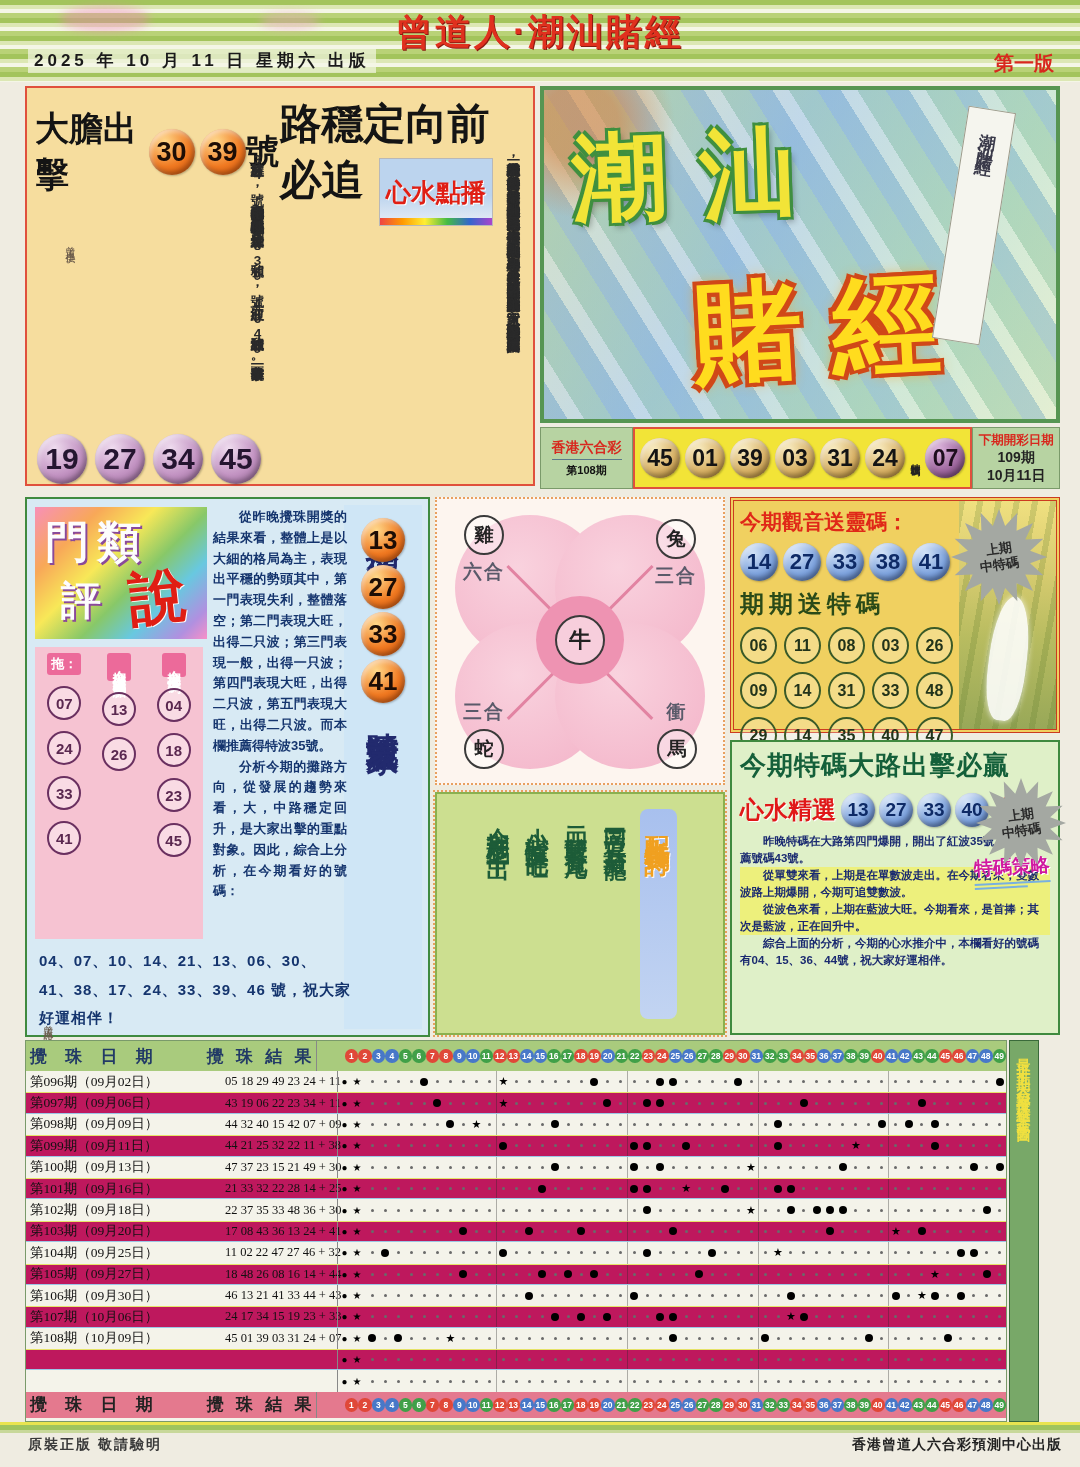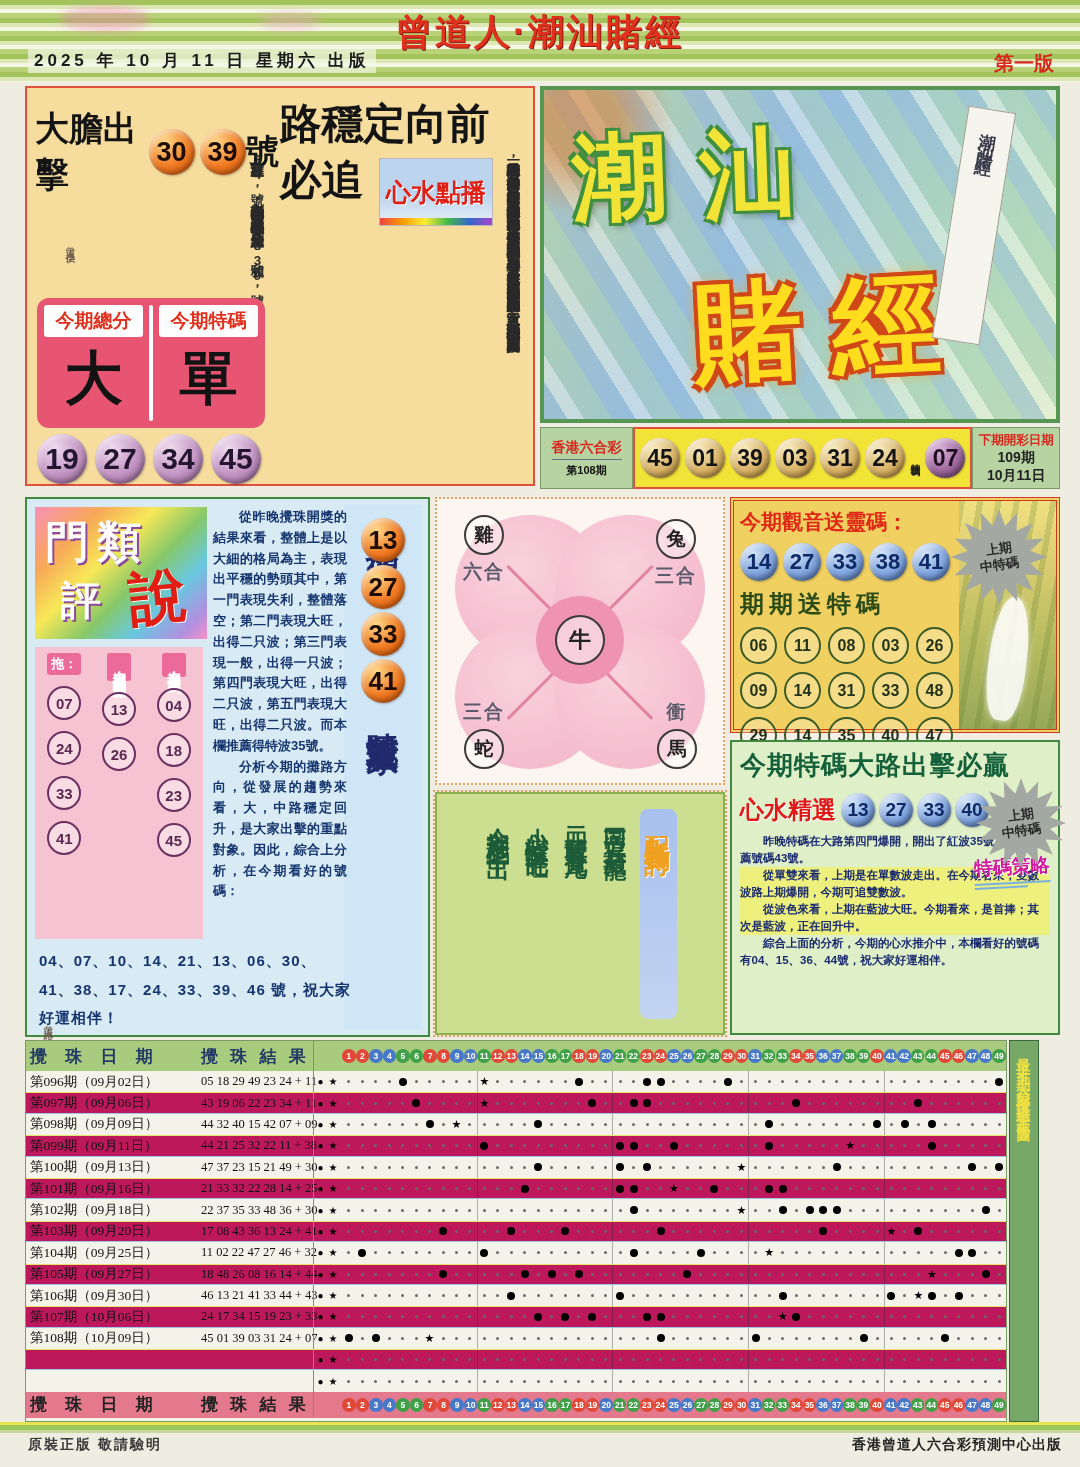--- a/index.html
+++ b/index.html
@@ -119,21 +119,21 @@
   .stamp{position:absolute;right:8px;top:112px;transform:rotate(-3deg);font-size:19px;font-weight:900;color:#d018a0;text-shadow:1px 1px 0 #fff;}
   .stamp i{display:block;height:2px;background:#78b0e0;margin-top:2px;}
   
   .chartwrap{left:25px;top:1040px;width:982px;height:382px;border:1px solid #7a9a6a;box-sizing:border-box;background:#f4f3ea;}
   .sidebar{left:1009px;top:1040px;width:30px;height:382px;background:#78a868;border:1.5px solid #3a6a3a;box-sizing:border-box;display:flex;justify-content:center;}
   .sidebar span{writing-mode:vertical-rl;text-orientation:upright;font-size:14px;font-weight:800;color:#f0e040;letter-spacing:5px;margin-top:6px;}
   .trow{display:flex;align-items:center;height:21.4px;}
   .trow.hdrrow{height:30px;background:#a9cb7d;}
   .trow.ftrrow{height:26px;background:#e4798e;}
   .tc-date{width:175px;font-size:13.5px;font-family:"Liberation Serif",serif;color:#111;padding-left:4px;box-sizing:border-box;white-space:nowrap;}
-  .tc-res{width:112px;font-size:12.5px;font-family:"Liberation Serif",serif;color:#111;white-space:nowrap;}
+  .tc-res{width:112px;font-size:12.5px;font-family:"Liberation Serif",serif;color:#111;white-space:nowrap;margin-left:24px;}
   .tc-grid{flex:1;display:flex;align-items:center;height:100%;border-left:1px solid #888;}
   .leg{width:28px;text-align:center;font-size:10px;color:#000;letter-spacing:1px;white-space:nowrap;}
   .gcell{flex:1;display:flex;align-items:center;justify-content:center;height:100%;}
   .gdiv{border-right:1px solid rgba(40,40,40,.35);}
   .dot{width:3px;height:3px;border-radius:50%;background:#6a6a6a;}
   .dot-hit{width:8px;height:8px;border-radius:50%;background:#000;}
   .star-hit{font-size:11px;color:#000;line-height:1;}
   .hl-lbl{font-size:17px;font-weight:900;color:#223a66;letter-spacing:7px;}
   .ftrrow .hl-lbl{color:#222;}
   .numcirc{border-radius:50%;width:13.5px;height:13.5px;display:flex;align-items:center;justify-content:center;font-size:8.5px;font-weight:700;color:#fff;}
@@ -164,31 +164,20 @@
     <span class="tl-h-txt">號</span>
     <span class="tl-h-right">路穩定向前必追</span>
   </div>
   <div class="abs vtext article" style="left:268px;top:64px;width:228px;height:326px;">以上一期的攪珠結果看來，所得出的目前的攤路走勢，從整體的格局看來，仍然是以大細路方向的表現十分大旺，而中路方向的表現近來亦走勢回穩，值得在今期作一番出擊，而極細路方向的表現則較為大旺，今期則要小心看帶，另外在色波方面看來，近期的三波走勢反復向旺勢頭開出，而在今期的走勢則以三波作旺門開出為主，大家留意。以上面的分析得出今期的攤路走勢可着重往中路方向來出擊，其中的第三門和第五門可大力追捧。</div>
   <div class="abs vtext article" style="left:72px;top:64px;width:168px;height:232px;">勝算紅波34號，在平特方向的表現都十分活躍，另外還有四只號碼心水較為極佳，分別是綠波28號和39號，而紅波46號和綠波49號亦要一齊出擊。</div>
   <div class="abs inset-logo">
     <span>心水點播</span>
     <div class="inset-rainbow"></div>
   </div>
   <div class="abs vtext byline" style="left:36px;top:150px;">曾道人提供</div>
-  <div class="abs scorebox">
-    <div class="scorecol">
-      <div class="lbl">今期總分</div>
-      <div class="val">大</div>
-    </div>
-    <div style="width:4px;background:#fdfdfd;border-radius:2px;"></div>
-    <div class="scorecol">
-      <div class="lbl">今期特碼</div>
-      <div class="val">單</div>
-    </div>
-  </div>
   <div class="abs score-balls" id="score-balls">
       <span class="ball b-purple bl50">19</span>
       <span class="ball b-purple bl50">27</span>
       <span class="ball b-purple bl50">34</span>
       <span class="ball b-purple bl50">45</span>
     </div>
 </div>
 
 <div class="abs art">
   <div class="abs art-l1">潮汕</div>

